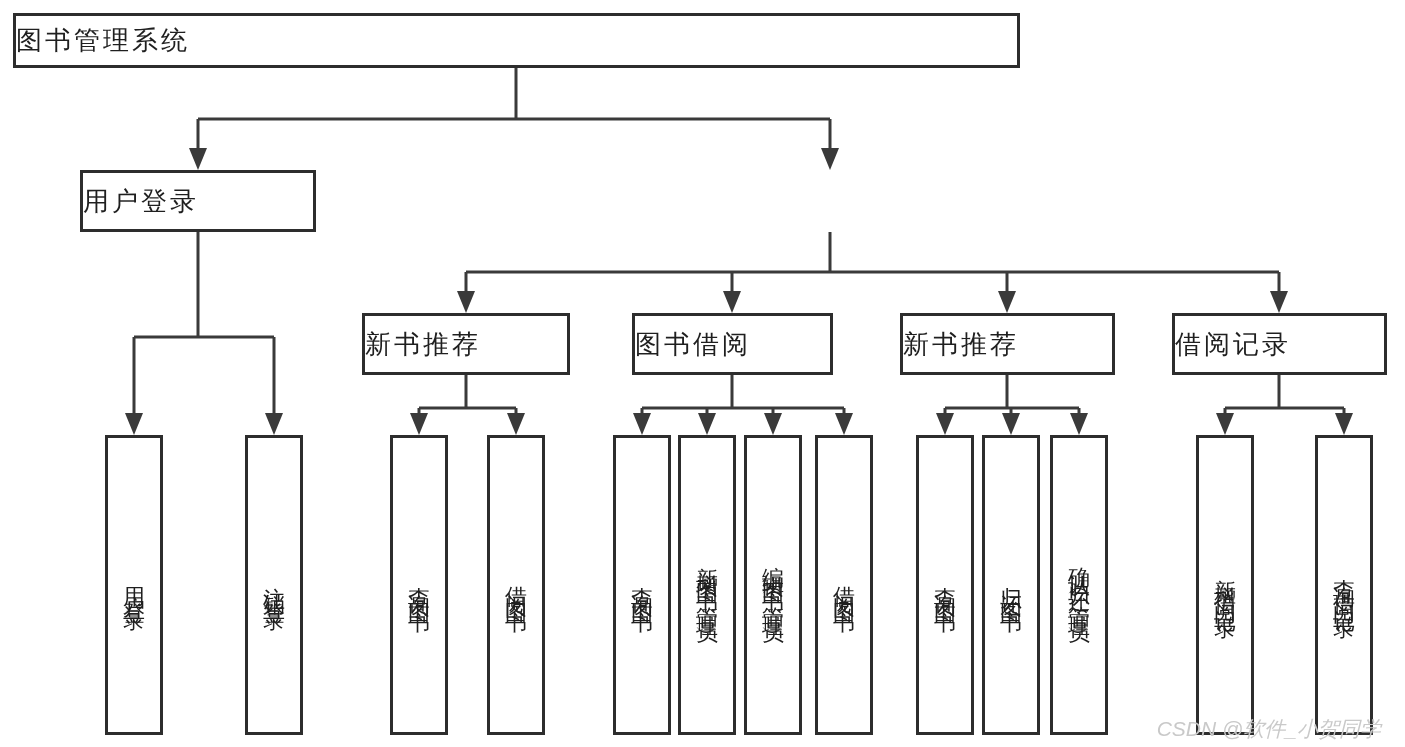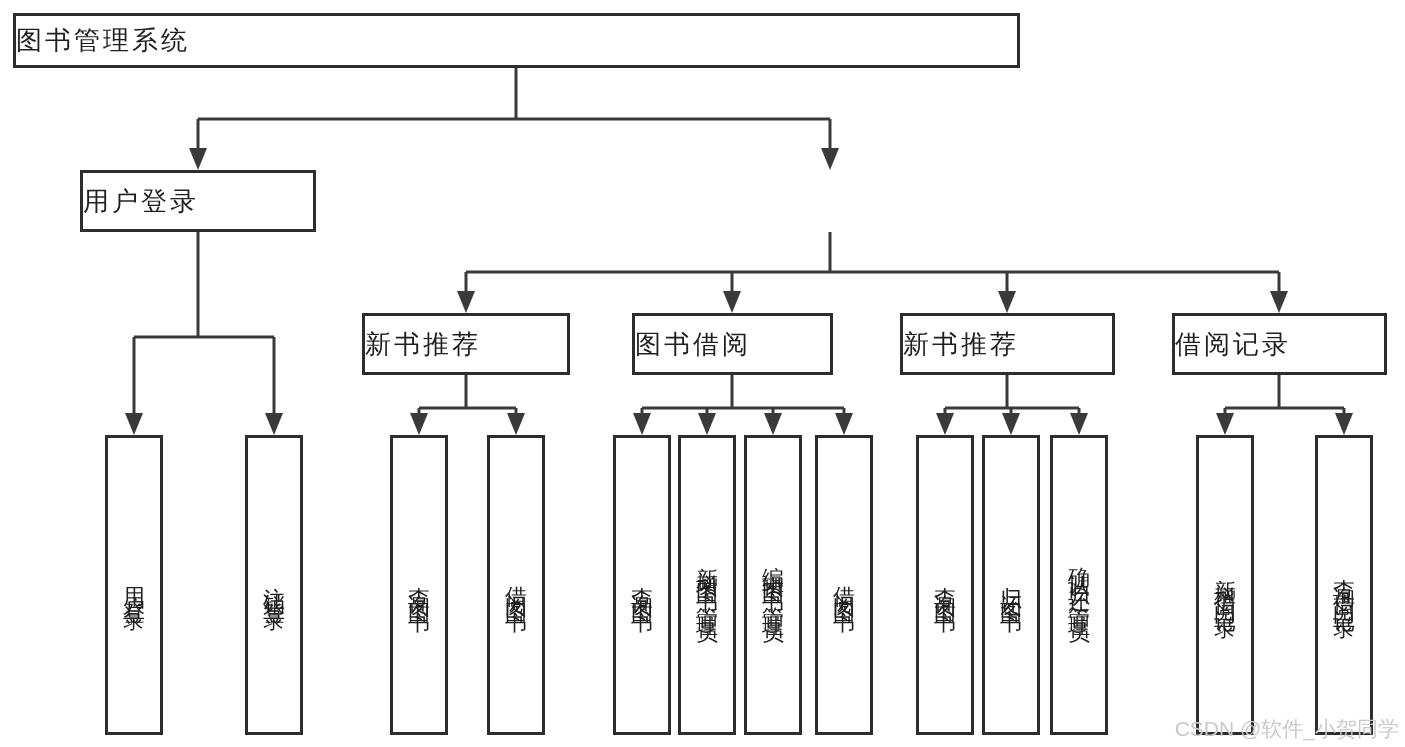--- a/index.html
+++ b/index.html
@@ -44,24 +44,25 @@
     color:var(--text);
     font-size:22px;
     letter-spacing:8px;
     writing-mode:vertical-rl;
     text-orientation:mixed;
     line-height:1;
     white-space:nowrap;
   }
   .watermark{
     position:absolute;z-index:2;
-    right:6px;bottom:4px;
+    right:24px;bottom:4px;
     color:var(--watermark);
     font-size:21px;
     white-space:nowrap;
+    font-style:italic;
   }
 </style>
 </head>
 <body>
 
 <div class="stage">
 
   <svg class="connector" width="1405" height="747" viewBox="0 0 1405 747">
     <g>
       <path d="M516 68 V119 M198 119 H830 M198 119 V152 M830 119 V152"></path>

